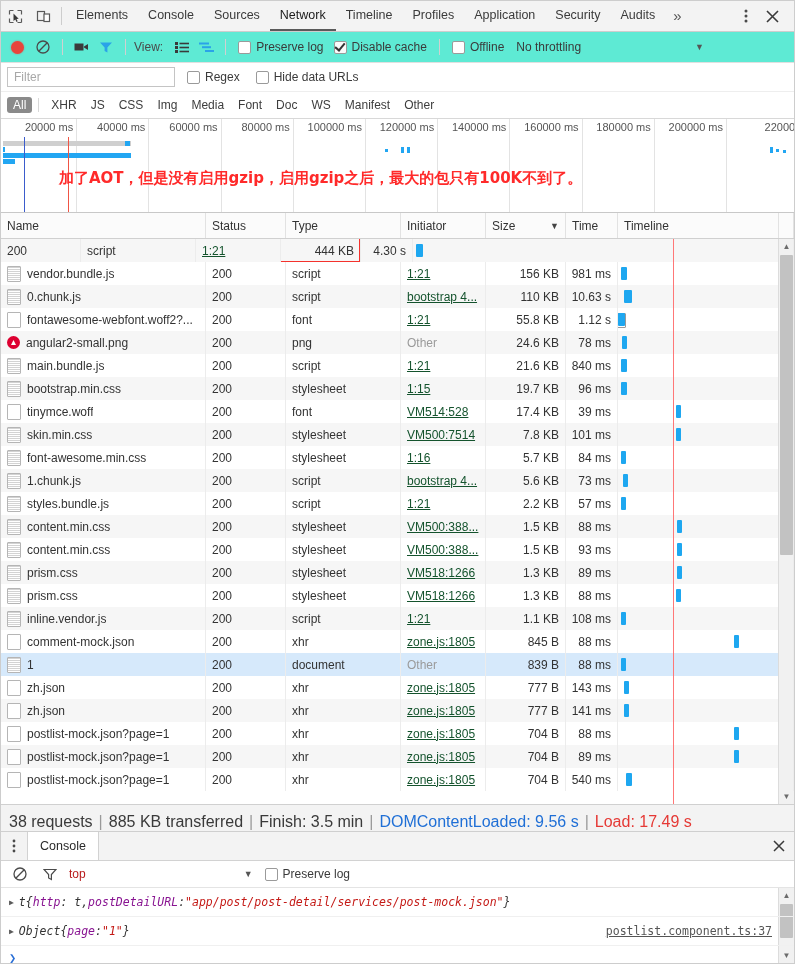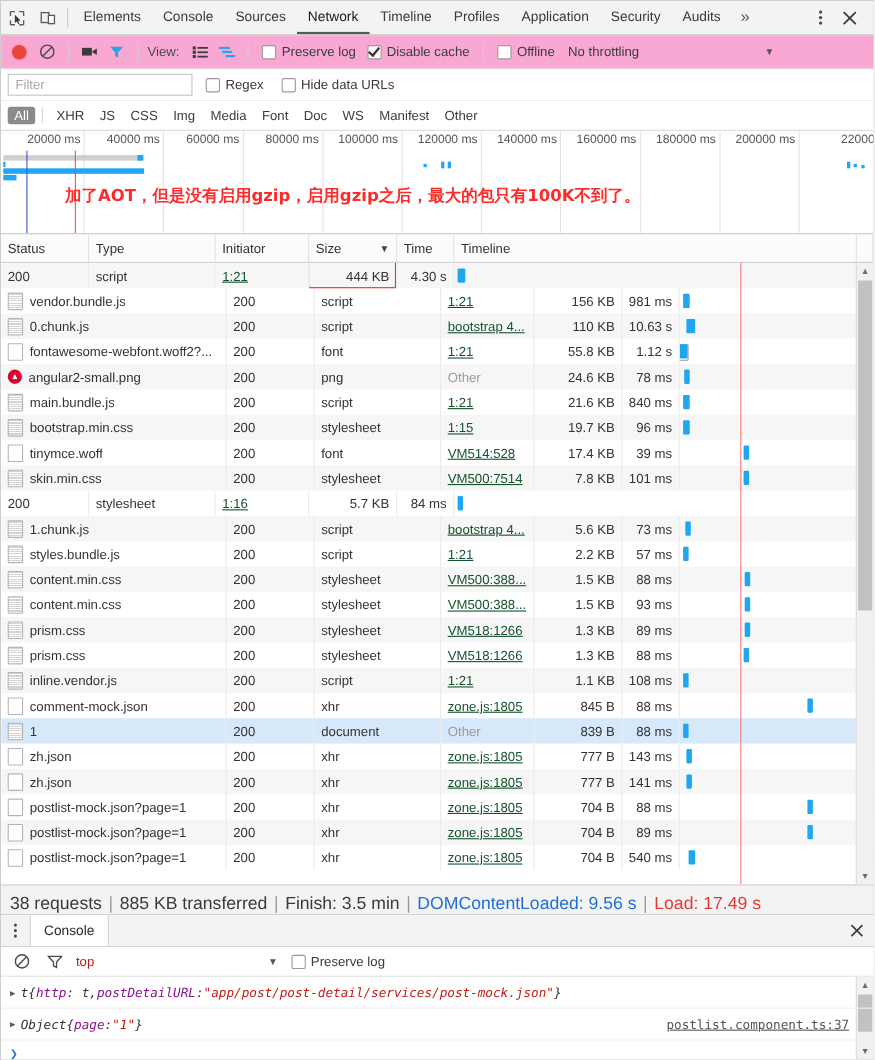--- a/index.html
+++ b/index.html
@@ -22,21 +22,21 @@
        cursor:pointer;border-bottom:2px solid transparent;}
   .tab.sel{color:#1a1a1a;border-bottom:2px solid #5a5a5a;}
   .tab.more{padding:0 8px;font-size:15px;color:#555;}
   .tabstrip-right{display:flex;align-items:center;padding-right:4px;}
   .dots{width:22px;text-align:center;letter-spacing:0;line-height:6px;
         font-size:15px;color:#5a5a5a;cursor:pointer;}
   .xclose{width:24px;text-align:center;font-size:16px;color:#3a3a3a;cursor:pointer;}
 
   
   .nettool{height:30px;min-height:30px;display:flex;align-items:center;
-           border-bottom:1px solid #e0e0e0;background:#f9a8d4;padding:0 6px;gap:2px;}
+           border-bottom:1px solid #e0e0e0;background:#5eead4;padding:0 6px;gap:2px;}
   .rec-dot{width:13px;height:13px;border-radius:50%;background:#e8453c;
            box-shadow:0 0 2px rgba(232,69,60,.6);margin:0 6px 0 4px;cursor:pointer;}
   .ic{display:flex;align-items:center;justify-content:center;width:22px;height:22px;cursor:pointer;}
   .vsep{width:1px;height:16px;background:#d0d0d0;margin:0 6px;}
   .tl-label{color:#4a4a4a;margin-right:6px;font-size:12px;}
   .cbox{width:11px;height:11px;border:1px solid #9a9a9a;border-radius:2px;background:#fff;
         display:inline-block;vertical-align:-1px;position:relative;cursor:pointer;}
   .cbox.on{background:#fafafa;}
   .cbox.on:after{content:"";position:absolute;left:2px;top:-1px;width:4px;height:8px;
         border:solid #333;border-width:0 2px 2px 0;transform:rotate(40deg);}
@@ -348,20 +348,23 @@
     <div class="ov-dot" style="left:769px;top:28px;width:3px;height:6px;"></div>
     <div class="ov-dot" style="left:775px;top:30px;width:3px;height:3px;"></div>
     <div class="ov-dot" style="left:782px;top:31px;width:3px;height:3px;"></div>
     <div class="ov-vline" id="ovDcl" style="left: 23px; background: rgb(59, 92, 204);"></div>
     <div class="ov-vline" id="ovLoad" style="left: 67px; background: rgb(240, 85, 69);"></div>
     <div class="annot">加了AOT，但是没有启用gzip，启用gzip之后，最大的包只有100K不到了。</div>
   </div>
 
   <div class="tablewrap">
     <div class="thead" id="thead">
+        <div class="th" style="width: 205px;">
+          <span>Name</span>
+        </div>
         <div class="th" style="width: 80px;">
           <span>Status</span>
         </div>
         <div class="th" style="width: 115px;">
           <span>Type</span>
         </div>
         <div class="th" style="width: 85px;">
           <span>Initiator</span>
         </div>
         <div class="th" style="width: 80px;">
@@ -517,20 +520,24 @@
           <div class="td initiator" style="width: 85px;">
             <span class="linkish">VM500:7514</span>
           </div>
           <div class="td size" style="width: 80px;">7.8 KB</div>
           <div class="td time" style="width: 52px;">101 ms</div>
           <div class="td wf" style="flex: 1 1 0%; padding: 0px;">
             <div class="bar" style="left: 58px; width: 5px;"></div>
           </div>
         </div>
         <div class="trow">
+          <div class="td name" style="width: 205px;">
+            <span class="fico doc"></span>
+            <span style="overflow: hidden; text-overflow: ellipsis;">font-awesome.min.css</span>
+          </div>
           <div class="td status" style="width: 80px;">200</div>
           <div class="td type" style="width: 115px;">stylesheet</div>
           <div class="td initiator" style="width: 85px;">
             <span class="linkish">1:16</span>
           </div>
           <div class="td size" style="width: 80px;">5.7 KB</div>
           <div class="td time" style="width: 52px;">84 ms</div>
           <div class="td wf" style="flex: 1 1 0%; padding: 0px;">
             <div class="bar" style="left: 3px; width: 5px;"></div>
           </div>

